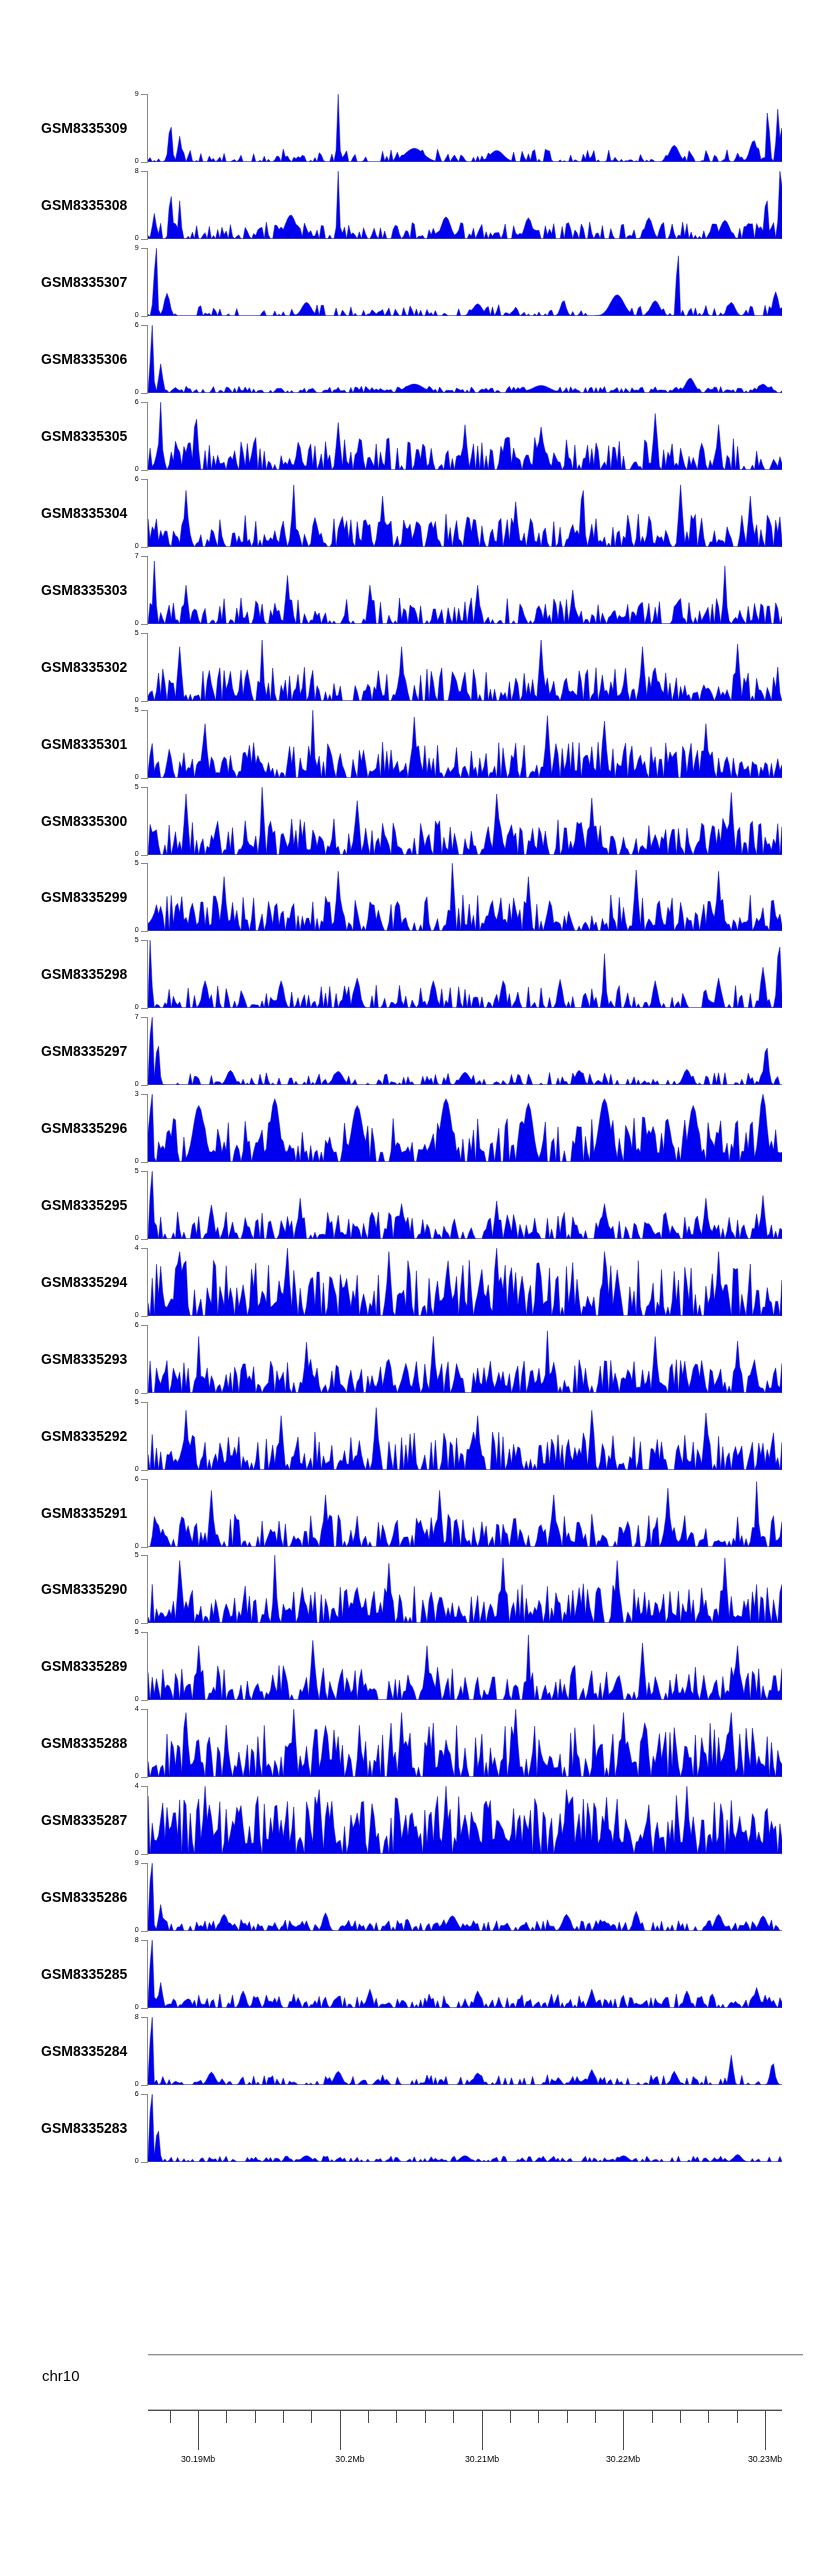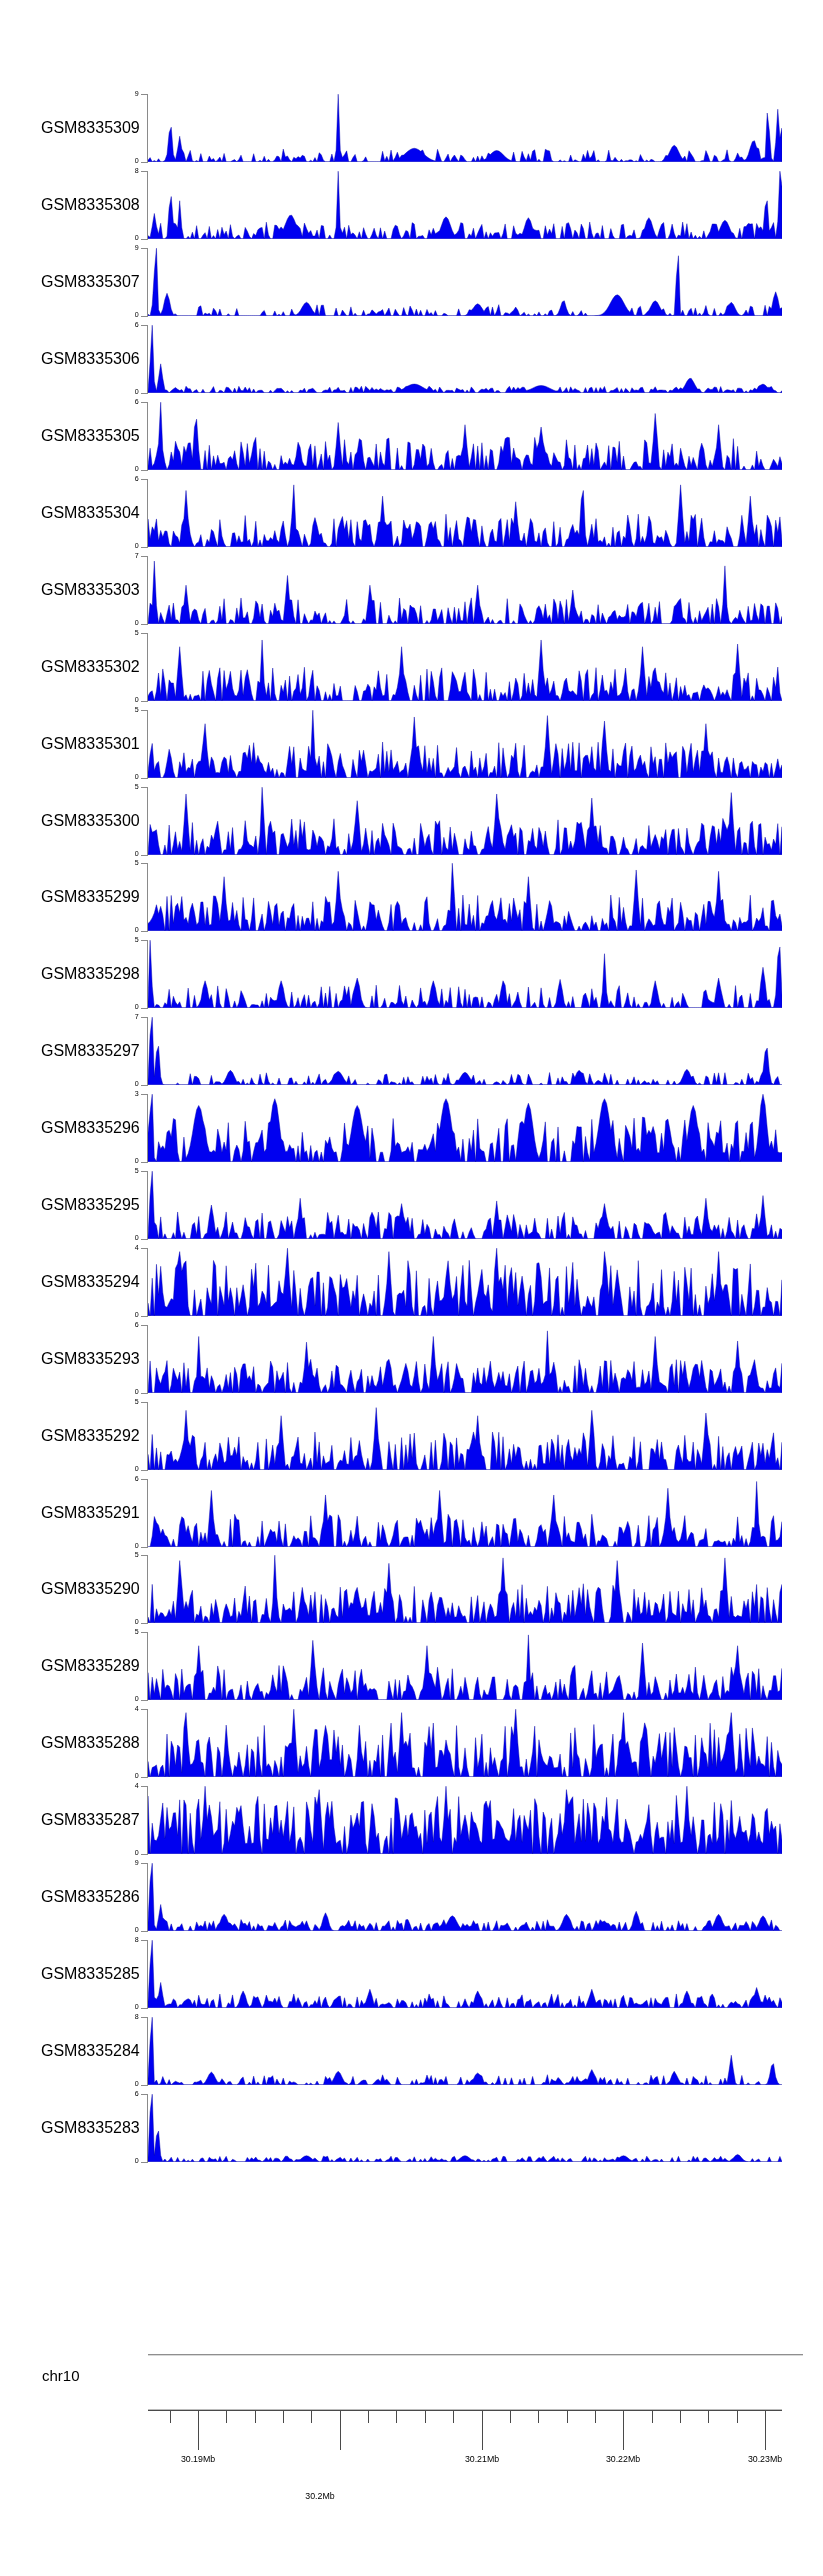--- a/index.html
+++ b/index.html
@@ -5,21 +5,21 @@
   html,body{margin:0;padding:0;}
   body{
     width:824px;height:2576px;position:relative;background:#ffffff;
     font-family:"Liberation Sans","DejaVu Sans",sans-serif;
     -webkit-font-smoothing:antialiased;
   }
   #tracks-panel{position:absolute;left:0;top:0;width:824px;height:2197px;}
   .track{position:absolute;left:0;width:824px;height:68px;}
   .tlabel{
     position:absolute;left:41px;top:50%;transform:translateY(-50%);
-    font-size:16px;color:#000;white-space:nowrap;
+    font-size:14px;color:#000;white-space:nowrap;font-weight:bold;
   }
   .yaxis-line{position:absolute;left:147px;top:0;width:0.5px;height:68px;background:#8a8a8a;}
   .ytick{position:absolute;left:141px;width:6.6px;height:0.5px;background:#8a8a8a;}
   .ytick.top{top:0;}
   .ytick.bot{bottom:0;}
   .ynum{
     position:absolute;left:120px;width:18.7px;text-align:right;
     font-size:7.1px;color:#000;line-height:7.1px;
   }
   .ynum.max{top:-3.3px;}
@@ -359,21 +359,21 @@
     <div class="rtick minor" style="left: 538px;"></div>
     <div class="rtick minor" style="left: 567px;"></div>
     <div class="rtick minor" style="left: 595px;"></div>
     <div class="rtick minor" style="left: 652px;"></div>
     <div class="rtick minor" style="left: 680px;"></div>
     <div class="rtick minor" style="left: 708px;"></div>
     <div class="rtick minor" style="left: 737px;"></div>
     <div class="rtick major" style="left: 198px;"></div>
     <div class="rtick-label" style="left: 198px;">30.19Mb</div>
     <div class="rtick major" style="left: 340px;"></div>
-    <div class="rtick-label" style="left: 320px; margin-top: 37px;">30.2Mb</div>
+    <div class="rtick-label" style="left: 350px;">30.2Mb</div>
     <div class="rtick major" style="left: 482px;"></div>
     <div class="rtick-label" style="left: 482px;">30.21Mb</div>
     <div class="rtick major" style="left: 623px;"></div>
     <div class="rtick-label" style="left: 623px;">30.22Mb</div>
     <div class="rtick major" style="left: 765px;"></div>
     <div class="rtick-label" style="left: 765px;">30.23Mb</div>
   </div>
 
 
 </body></html>

